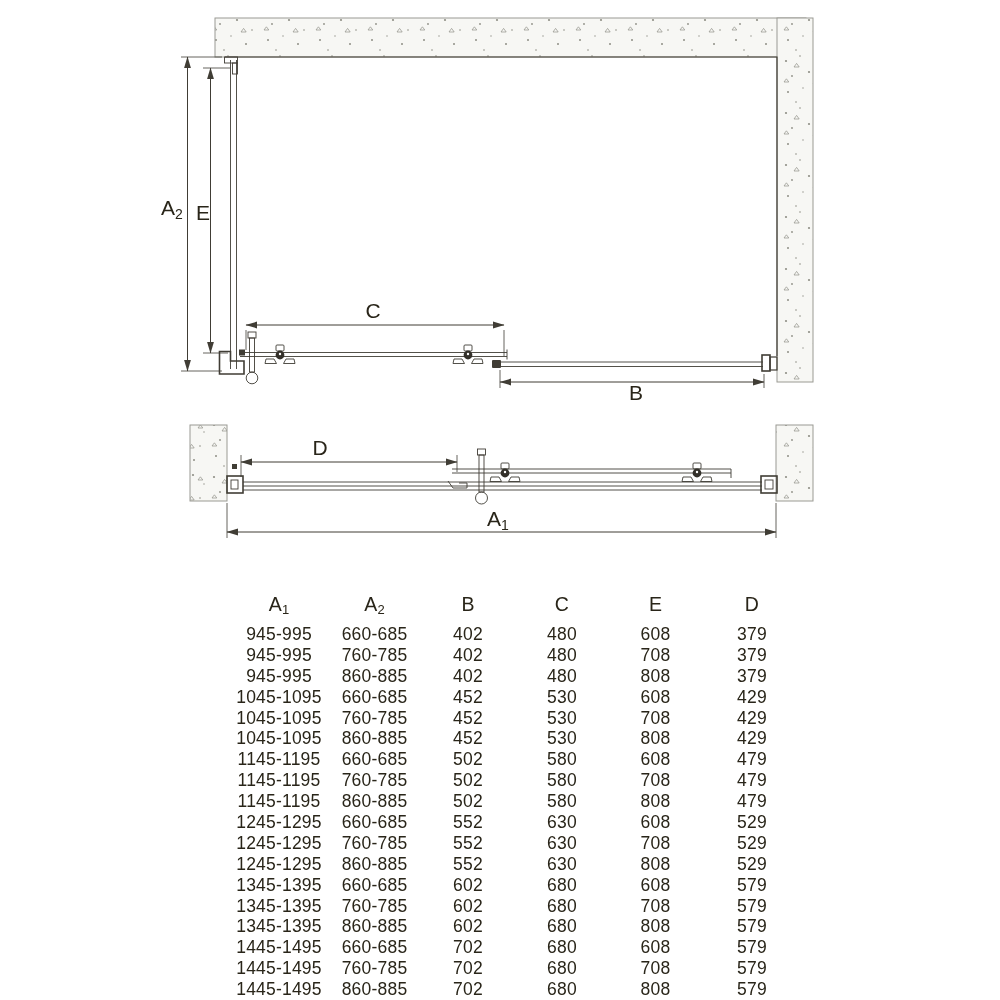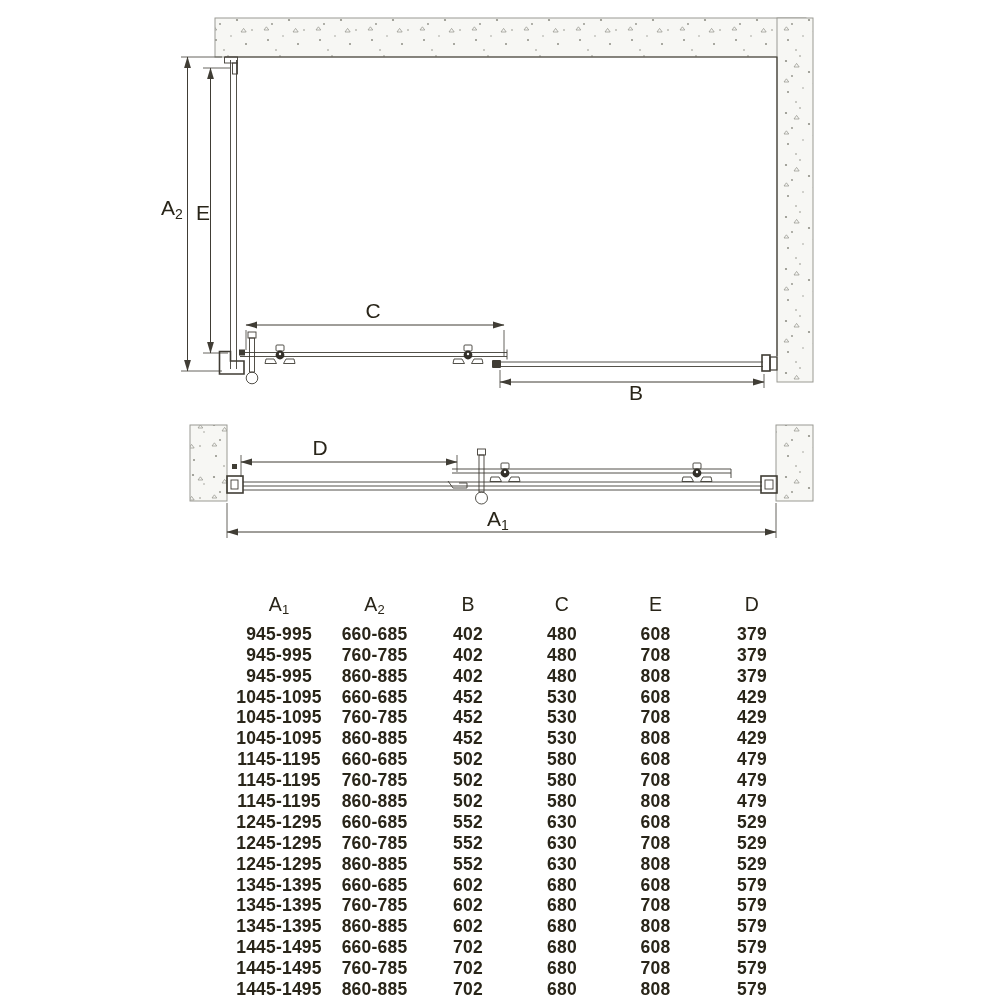--- a/index.html
+++ b/index.html
@@ -28,21 +28,21 @@
   .wall{fill:url(#concrete);stroke:var(--wall-stroke);stroke-width:1;}
   .fillink{fill:var(--line);stroke:none;}
   .svgtext{fill:var(--ink);font-family:"Liberation Sans",sans-serif;font-size:21px;}
   .mid{text-anchor:middle;}
   .sub-t{font-size:14px;}
 
   
   .dim-table{position:absolute;left:230px;top:592px;width:572px;}
   .thead{display:flex;height:26px;align-items:center;font-size:19.5px;}
   .tbody{margin-top:6px;}
-  .trow{display:flex;height:20.9px;align-items:flex-end;font-weight:bold;}
+  .trow{display:flex;height:20.9px;align-items:flex-start;}
   .tcell{text-align:center;font-size:17.5px;letter-spacing:0.2px;white-space:nowrap;}
   .th .tcell,.thead .tcell{font-size:19.5px;}
   .c0{width:98px;}.c1{width:93px;}.c2{width:94px;}.c3{width:94px;}.c4{width:93px;}.c5{width:100px;}
   .hsub{font-size:13px;vertical-align:-3px;}
 </style>
 </head>
 <body>
 
 <div class="canvas">
 

